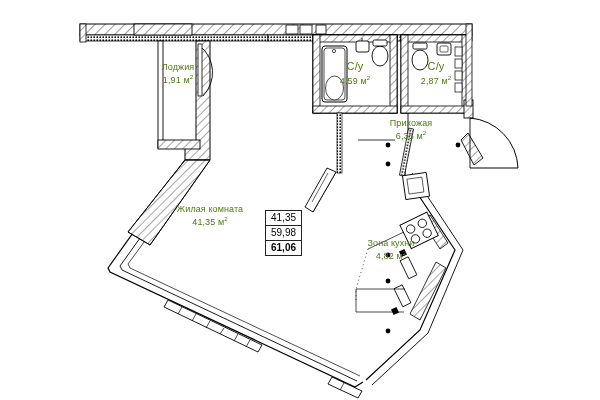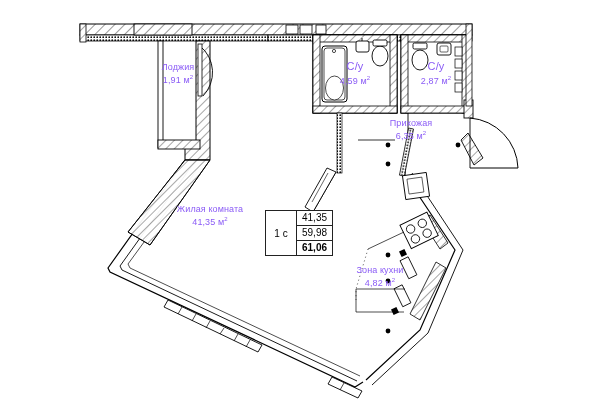--- a/index.html
+++ b/index.html
@@ -1,20 +1,20 @@
 <!DOCTYPE html>
 <html><head>
 <meta charset="utf-8">
 <style>
   html,body{margin:0;padding:0;background:#ffffff;}
   body{width:600px;height:400px;overflow:hidden;
        font-family:"Liberation Sans", sans-serif;}
   #plan-root{position:relative;width:600px;height:400px;background:#fff;}
   svg#floorplan{position:absolute;left:0;top:0;width:600px;height:400px;display:block;}
-  .lbl{position:absolute;color:#8b5cf6;font-family:"Liberation Sans",sans-serif;
+  .lbl{position:absolute;color:#4d7c0f;font-family:"Liberation Sans",sans-serif;
        white-space:nowrap;line-height:1.15;text-align:center;}
   .lbl .name{font-size:9px;letter-spacing:.1px;}
   .lbl .area{font-size:9px;letter-spacing:.1px;margin-top:2px;}
   .lbl .area sup{font-size:6px;vertical-align:super;}
   
   #summary{position:absolute;border:1px solid #222;background:#fff;
            display:flex;align-items:stretch;}
   #summary .typecell{display:flex;align-items:center;justify-content:center;
         padding:0 4px;font-size:10px;border-right:1px solid #222;min-width:22px;}
   #summary .vals{display:flex;flex-direction:column;}
@@ -229,27 +229,26 @@
   <div class="lbl" style="left:368px;top:110px;width:86px;margin-top:8px;">
     <div class="name">Прихожая</div>
     <div class="area"><span>6,35</span> <span>м</span><sup>2</sup></div>
   </div>
 
   <div class="lbl" style="left:155px;top:204px;width:110px;">
     <div class="name">Жилая комната</div>
     <div class="area"><span>41,35</span> <span>м</span><sup>2</sup></div>
   </div>
 
-  <div class="lbl" style="left:339px;top:238px;width:82px;margin-top:27px;">
+  <div class="lbl" style="left:350px;top:238px;width:82px;">
     <div class="name">Зона кухни</div>
     <div class="area"><span>4,82</span> <span>м</span><sup>2</sup></div>
   </div>
 
   <div id="summary" style="left:265px;top:210px;">
-    <div class="typecell">1 с</div>
     <div class="vals">
       <div>41,35</div>
       <div>59,98</div>
       <div>61,06</div>
     </div>
   </div>
 
 </div>
 
 </body></html>

